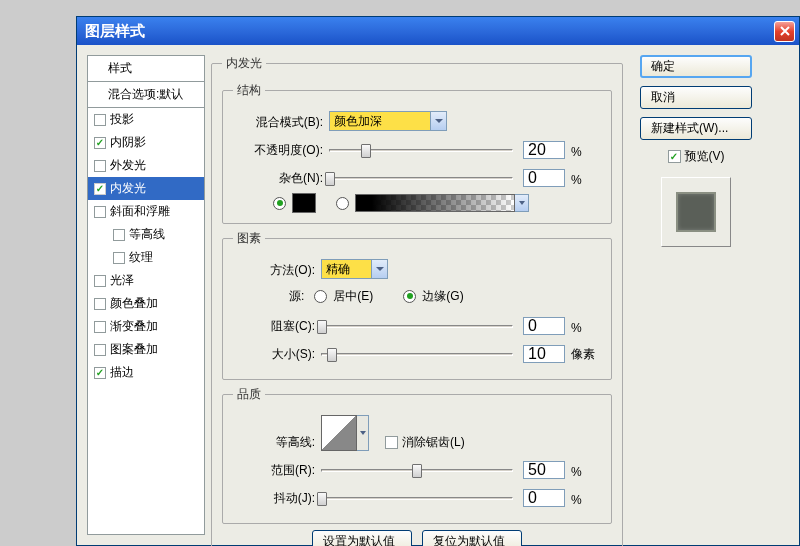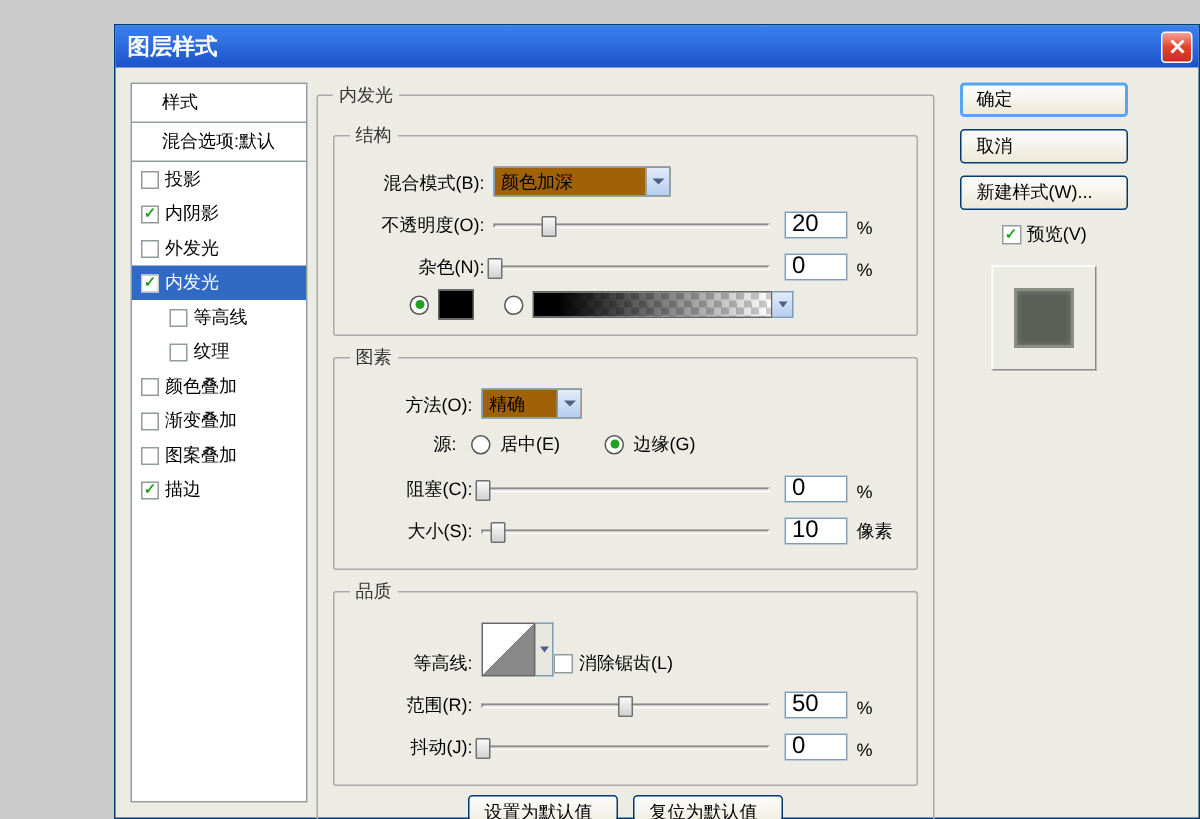--- a/index.html
+++ b/index.html
@@ -30,41 +30,41 @@
     .fs-optional { border-color: #aaa; margin-bottom: 6px; }
     
     .form-row { display: flex; align-items: flex-end; margin-bottom: 6px; height: 22px; }
     .form-row .label { width: 96px; text-align: right; padding-right: 6px; font-size: 12px; }
     .form-row .slider-wrap { flex: 1; height: 18px; display: flex; align-items: center; position: relative; }
     .form-row .slider-track { height: 3px; background: #d4d0c8; border-top: 1px solid #888; border-left: 1px solid #888; border-bottom: 1px solid #fff; border-right: 1px solid #fff; flex: 1; position: relative; }
     .slider-thumb { position: absolute; top: -6px; width: 10px; height: 14px; background: linear-gradient(to bottom, #fafafa, #d0d0d0); border: 1px solid #707070; border-radius: 1px; transform: translateX(-5px); }
     .form-row .num-input { width: 42px; height: 18px; margin-left: 10px; border: 1px solid #7f9db9; font-size: 16px; padding: 0 4px; text-align: left; }
     .form-row .unit { margin-left: 6px; width: 30px; font-size: 12px; }
     
-    .select { height: 20px; background: #a16207; border: 1px solid #7f9db9; display: flex; align-items: center; padding-left: 4px; position: relative; }
+    .select { height: 20px; background: #fde047; border: 1px solid #7f9db9; display: flex; align-items: center; padding-left: 4px; position: relative; }
     .select-dd { width: 16px; height: 100%; background: linear-gradient(to bottom, #e2ecfa, #b6cef1); border-left: 1px solid #7f9db9; display: flex; align-items: center; justify-content: center; position: absolute; right: 0; top: 0; }
     .select-dd::after { content: ''; border-left: 4px solid transparent; border-right: 4px solid transparent; border-top: 4px solid #4d6185; }
     
     .color-row { display: flex; align-items: center; gap: 6px; padding-left: 40px; }
     .radio { width: 13px; height: 13px; border-radius: 50%; background: white; border: 1px solid #555; display: flex; align-items: center; justify-content: center; flex-shrink: 0; }
     .radio.checked::after { content: ''; width: 6px; height: 6px; border-radius: 50%; background: #21a121; }
     .color-swatch { width: 24px; height: 20px; background: #000; border: 1px solid #666; }
     .gradient-swatch { width: 160px; height: 18px; border: 1px solid #666; background: linear-gradient(to right, #000 0%, #000 10%, rgba(0,0,0,0) 100%), repeating-conic-gradient(#ccc 0% 25%, #fff 0% 50%); background-size: 100% 100%, 10px 10px; }
     .grad-dd { width: 14px; height: 18px; border: 1px solid #7f9db9; border-left: 0; background: linear-gradient(to bottom, #e2ecfa, #b6cef1); display: flex; align-items: center; justify-content: center; }
     .grad-dd::after { content: ''; border-left: 3px solid transparent; border-right: 3px solid transparent; border-top: 4px solid #4d6185; }
     
     .source-row { display: flex; align-items: center; gap: 6px; padding-left: 56px; }
     .source-row .src-label { margin-right: 4px; }
     
     .contour-swatch { width: 36px; height: 36px; border: 1px solid #666; background: white; position: relative; display: inline-block; vertical-align: middle; overflow: hidden; }
     .contour-swatch .diag { position: absolute; inset: 0; background: linear-gradient(to bottom right, white 49%, #888 50%); }
     .mini-dd { width: 12px; height: 36px; border: 1px solid #7f9db9; border-left: 0; background: #e8e8e1; display: inline-flex; align-items: center; justify-content: center; vertical-align: middle; }
     .mini-dd::after { content: ''; border-left: 3px solid transparent; border-right: 3px solid transparent; border-top: 4px solid #4d6185; }
     
-    .inline-cb { display: inline-flex; align-items: center; gap: 4px; vertical-align: middle; }
+    .inline-cb { display: inline-flex; align-items: center; gap: 4px; margin-left: 16px; vertical-align: middle; }
     .inline-cb .cb { width: 13px; height: 13px; border: 1px solid #919b9c; background: white; }
     
     .defaults-row { display: flex; gap: 10px; justify-content: center; margin-top: 6px; }
     
     .btn { background: linear-gradient(to bottom, #fdfdfd, #ece9d8); border: 1px solid #003c74; border-radius: 3px; padding: 2px 10px; font-size: 12px; cursor: pointer; min-width: 100px; text-align: left; }
     .btn.default { border: 2px solid #56a6f1; padding: 1px 9px; }
     
     .right-panel { width: 118px; display: flex; flex-direction: column; gap: 8px; align-items: center; margin-left: 8px; }
     .right-panel .btn { width: 112px; }
     
@@ -102,27 +102,35 @@
             <span>内阴影</span>
           </div>
           <div class="style-item">
             <span class="cb"></span>
             <span>外发光</span>
           </div>
           <div class="style-item selected">
             <span class="cb checked"></span>
             <span>内发光</span>
           </div>
+          <div class="style-item">
+            <span class="cb"></span>
+            <span>斜面和浮雕</span>
+          </div>
           <div class="style-item indent">
             <span class="cb"></span>
             <span>等高线</span>
           </div>
           <div class="style-item indent">
             <span class="cb"></span>
             <span>纹理</span>
+          </div>
+          <div class="style-item">
+            <span class="cb"></span>
+            <span>光泽</span>
           </div>
           <div class="style-item">
             <span class="cb"></span>
             <span>颜色叠加</span>
           </div>
           <div class="style-item">
             <span class="cb"></span>
             <span>渐变叠加</span>
           </div>
           <div class="style-item">

